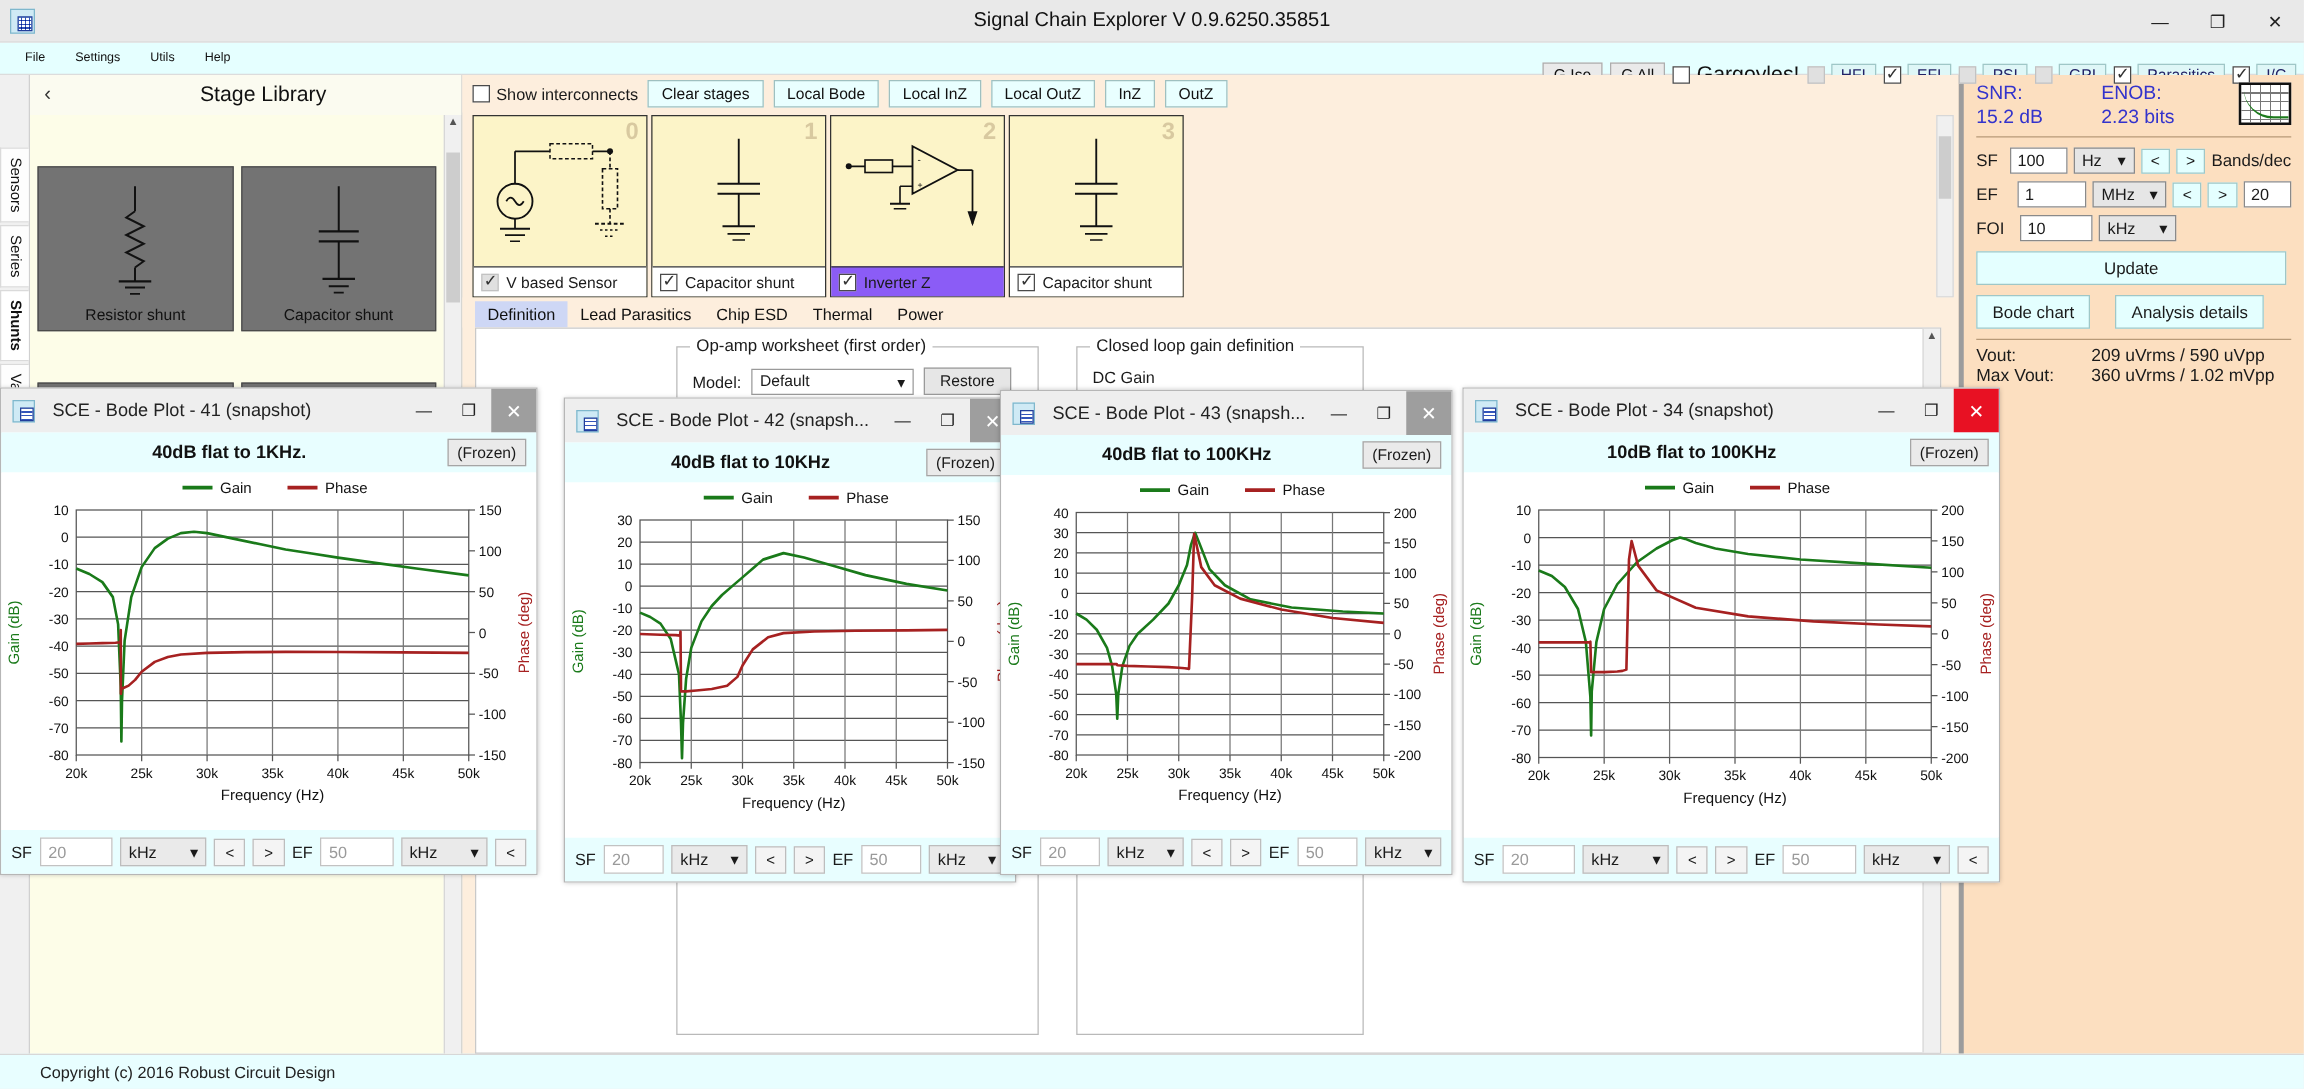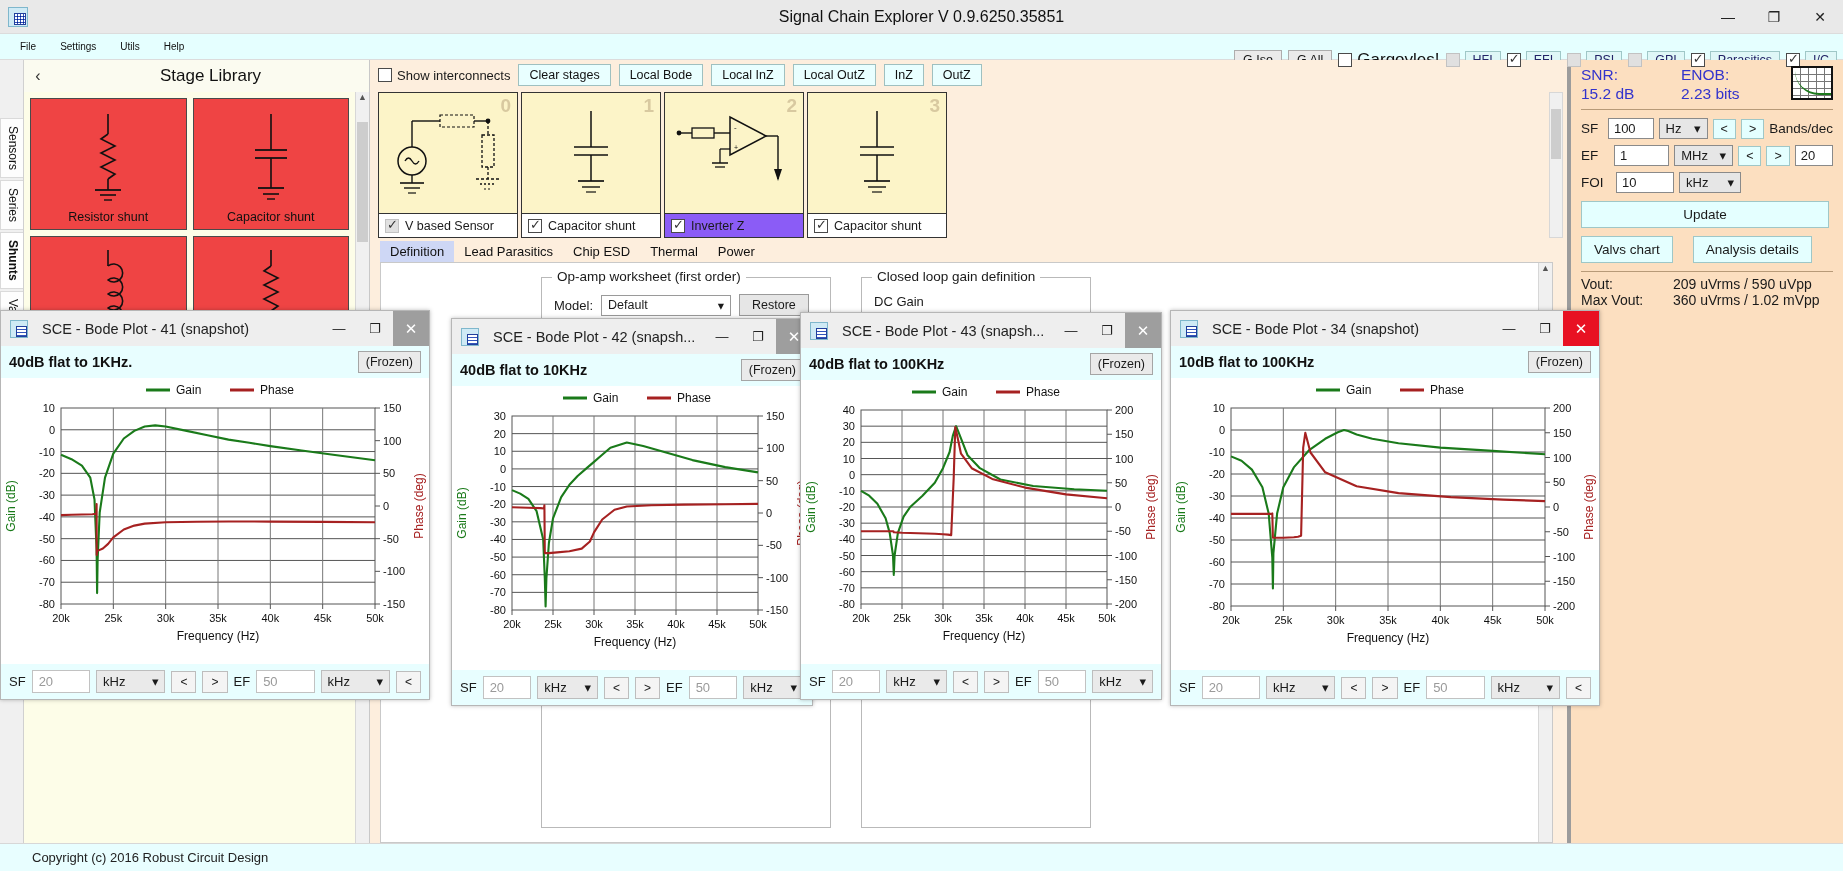--- a/index.html
+++ b/index.html
@@ -54,22 +54,22 @@
      color:#111; background:#fdfdfd; border:1px solid #dadada; border-right:none; margin-bottom:2px; }
   .vtab.sel { background:#ffffff; font-weight:bold; }
 
   
   .libpanel { width:346px; background:#fdfde8; border-right:1px solid #c8c8c8; display:flex; flex-direction:column; }
   .libheadrow { display:flex; align-items:center; height:32px; background:#fbfbf0; }
   .collapse { width:28px; text-align:center; font-size:16px; color:#333; }
   .libtitle { flex:1; text-align:center; font-size:17px; color:#111; }
   .libgrid { flex:1; display:flex; overflow:hidden; }
   .libcells { flex:1; display:grid; grid-template-columns:1fr 1fr; gap:6px; padding:6px; align-content:start; }
-  .libcell { background:#ef4444; border:1px solid #4a4a4a; height:132px; display:flex;
-     flex-direction:column; align-items:center; justify-content:space-between; padding:6px 0 3px; }
+  .libcell { background:#737373; border:1px solid #4a4a4a; height:132px; display:flex;
+     flex-direction:column; align-items:center; justify-content:space-between; padding:6px 0 3px;margin-top:35px; }
   .libcell .sym { flex:1; display:flex; align-items:center; justify-content:center; }
   .libcell .cap { font-size:12.5px; color:#111; padding-bottom:2px; }
   .libscroll { width:14px; background:#f0f0f0; border-left:1px solid #d7d7d7; position:relative; }
   .libscroll .up,.libscroll .dn { height:14px; font-size:9px; text-align:center; background:#f0f0f0; color:#555;}
   .libscroll .thumb { position:absolute; left:1px; right:1px; top:30px; height:120px; background:#cdcdcd; }
 
   
   .center { flex:1; display:flex; flex-direction:column; background:#fdeedd; min-width:0; }
   .ctoolbar { height:30px; display:flex; align-items:center; gap:8px; padding:0 8px; background:#fdeedd; }
   .ctoolbar .tbtn { background:#e9ffff; border:1px solid #9fc0c0; font-size:12.5px; padding:3px 10px; color:#111; }
@@ -128,21 +128,21 @@
   .bode .tb .ic { width:18px;height:18px;margin-left:9px;background:#cfeaf5;border:1px solid #7fb7cc;
      flex:0 0 auto; position:relative;}
   .bode .tb .ic:after{content:"";position:absolute;right:0;bottom:0;width:9px;height:9px;
      background:repeating-linear-gradient(#fff 0 2px,#3355bb 2px 3px);border:1px solid #223f9c;}
   .bode .tb .t { margin-left:14px; font-size:14.5px; color:#222; white-space:nowrap; overflow:hidden; }
   .bode .tb .b { margin-left:auto; display:flex; height:100%; }
   .bode .tb .b span { width:36px; display:flex; align-items:center; justify-content:center; font-size:13px; color:#222; }
   .bode .tb .b span.x { background:#9e9e9e; color:#fff; font-size:15px; }
   .bode .tb .b span.xred { background:#e81123; color:#fff; font-size:15px; }
   .bode .hdr { background:#e8feff; display:flex; align-items:center; padding:5px 8px; }
-  .bode .hdr .h { flex:1; text-align:left; font-weight:bold; font-size:14.5px; color:#111; }
+  .bode .hdr .h { flex:1; text-align:center; font-weight:bold; font-size:14.5px; color:#111; }
   .bode .hdr .frz { background:#eaeaea; border:1px solid #a5a5a5; font-size:12.5px; padding:3px 7px; }
   .bode .plotarea { flex:1; position:relative; background:#fff; }
   .bode .foot { background:#e8feff; display:flex; align-items:center; gap:6px; padding:6px 8px; }
   .bode .foot .lab { font-size:13px; }
   .bode .foot .ti2 { background:#fff; border:1px solid #c2c2c2; color:#9a9a9a; font-size:13px; padding:3px 6px; width:62px; }
   .bode .foot .ddl2 { background:#eaeaea; border:1px solid #bdbdbd; font-size:13px; padding:3px 6px; width:74px;
      display:flex; justify-content:space-between; align-items:center; }
   .bode .foot .nav { background:#f4f4f4; border:1px solid #bdbdbd; font-size:12px; padding:3px 8px; }
   svg text { font-family:"Liberation Sans", sans-serif; }
 </style>
@@ -472,21 +472,21 @@
         <span class="rp-lab">FOI</span>
         <span class="ti" style="width:58px">10</span>
         <span class="ddl" style="width:62px">
           <span>kHz</span>
           <span>▾</span>
         </span>
       </div>
 
       <div class="wide" style="margin:8px 4px 8px 0;">Update</div>
       <div style="display:flex; gap:20px;">
-        <span class="wide" style="flex:0 0 auto;padding:5px 12px">Valvs chart</span>
+        <span class="wide" style="flex:0 0 auto;padding:5px 12px">Bode chart</span>
         <span class="wide" style="flex:0 0 auto;padding:5px 12px">Analysis details</span>
       </div>
       <div class="rp-hr" style="margin:8px 0 4px"></div>
       <div class="rp-vrow">
         <span class="k">Vout:</span>
         <span>209 uVrms / 590 uVpp</span>
       </div>
       <div class="rp-vrow">
         <span class="k">Max Vout:</span>
         <span>360 uVrms / 1.02 mVpp</span>

